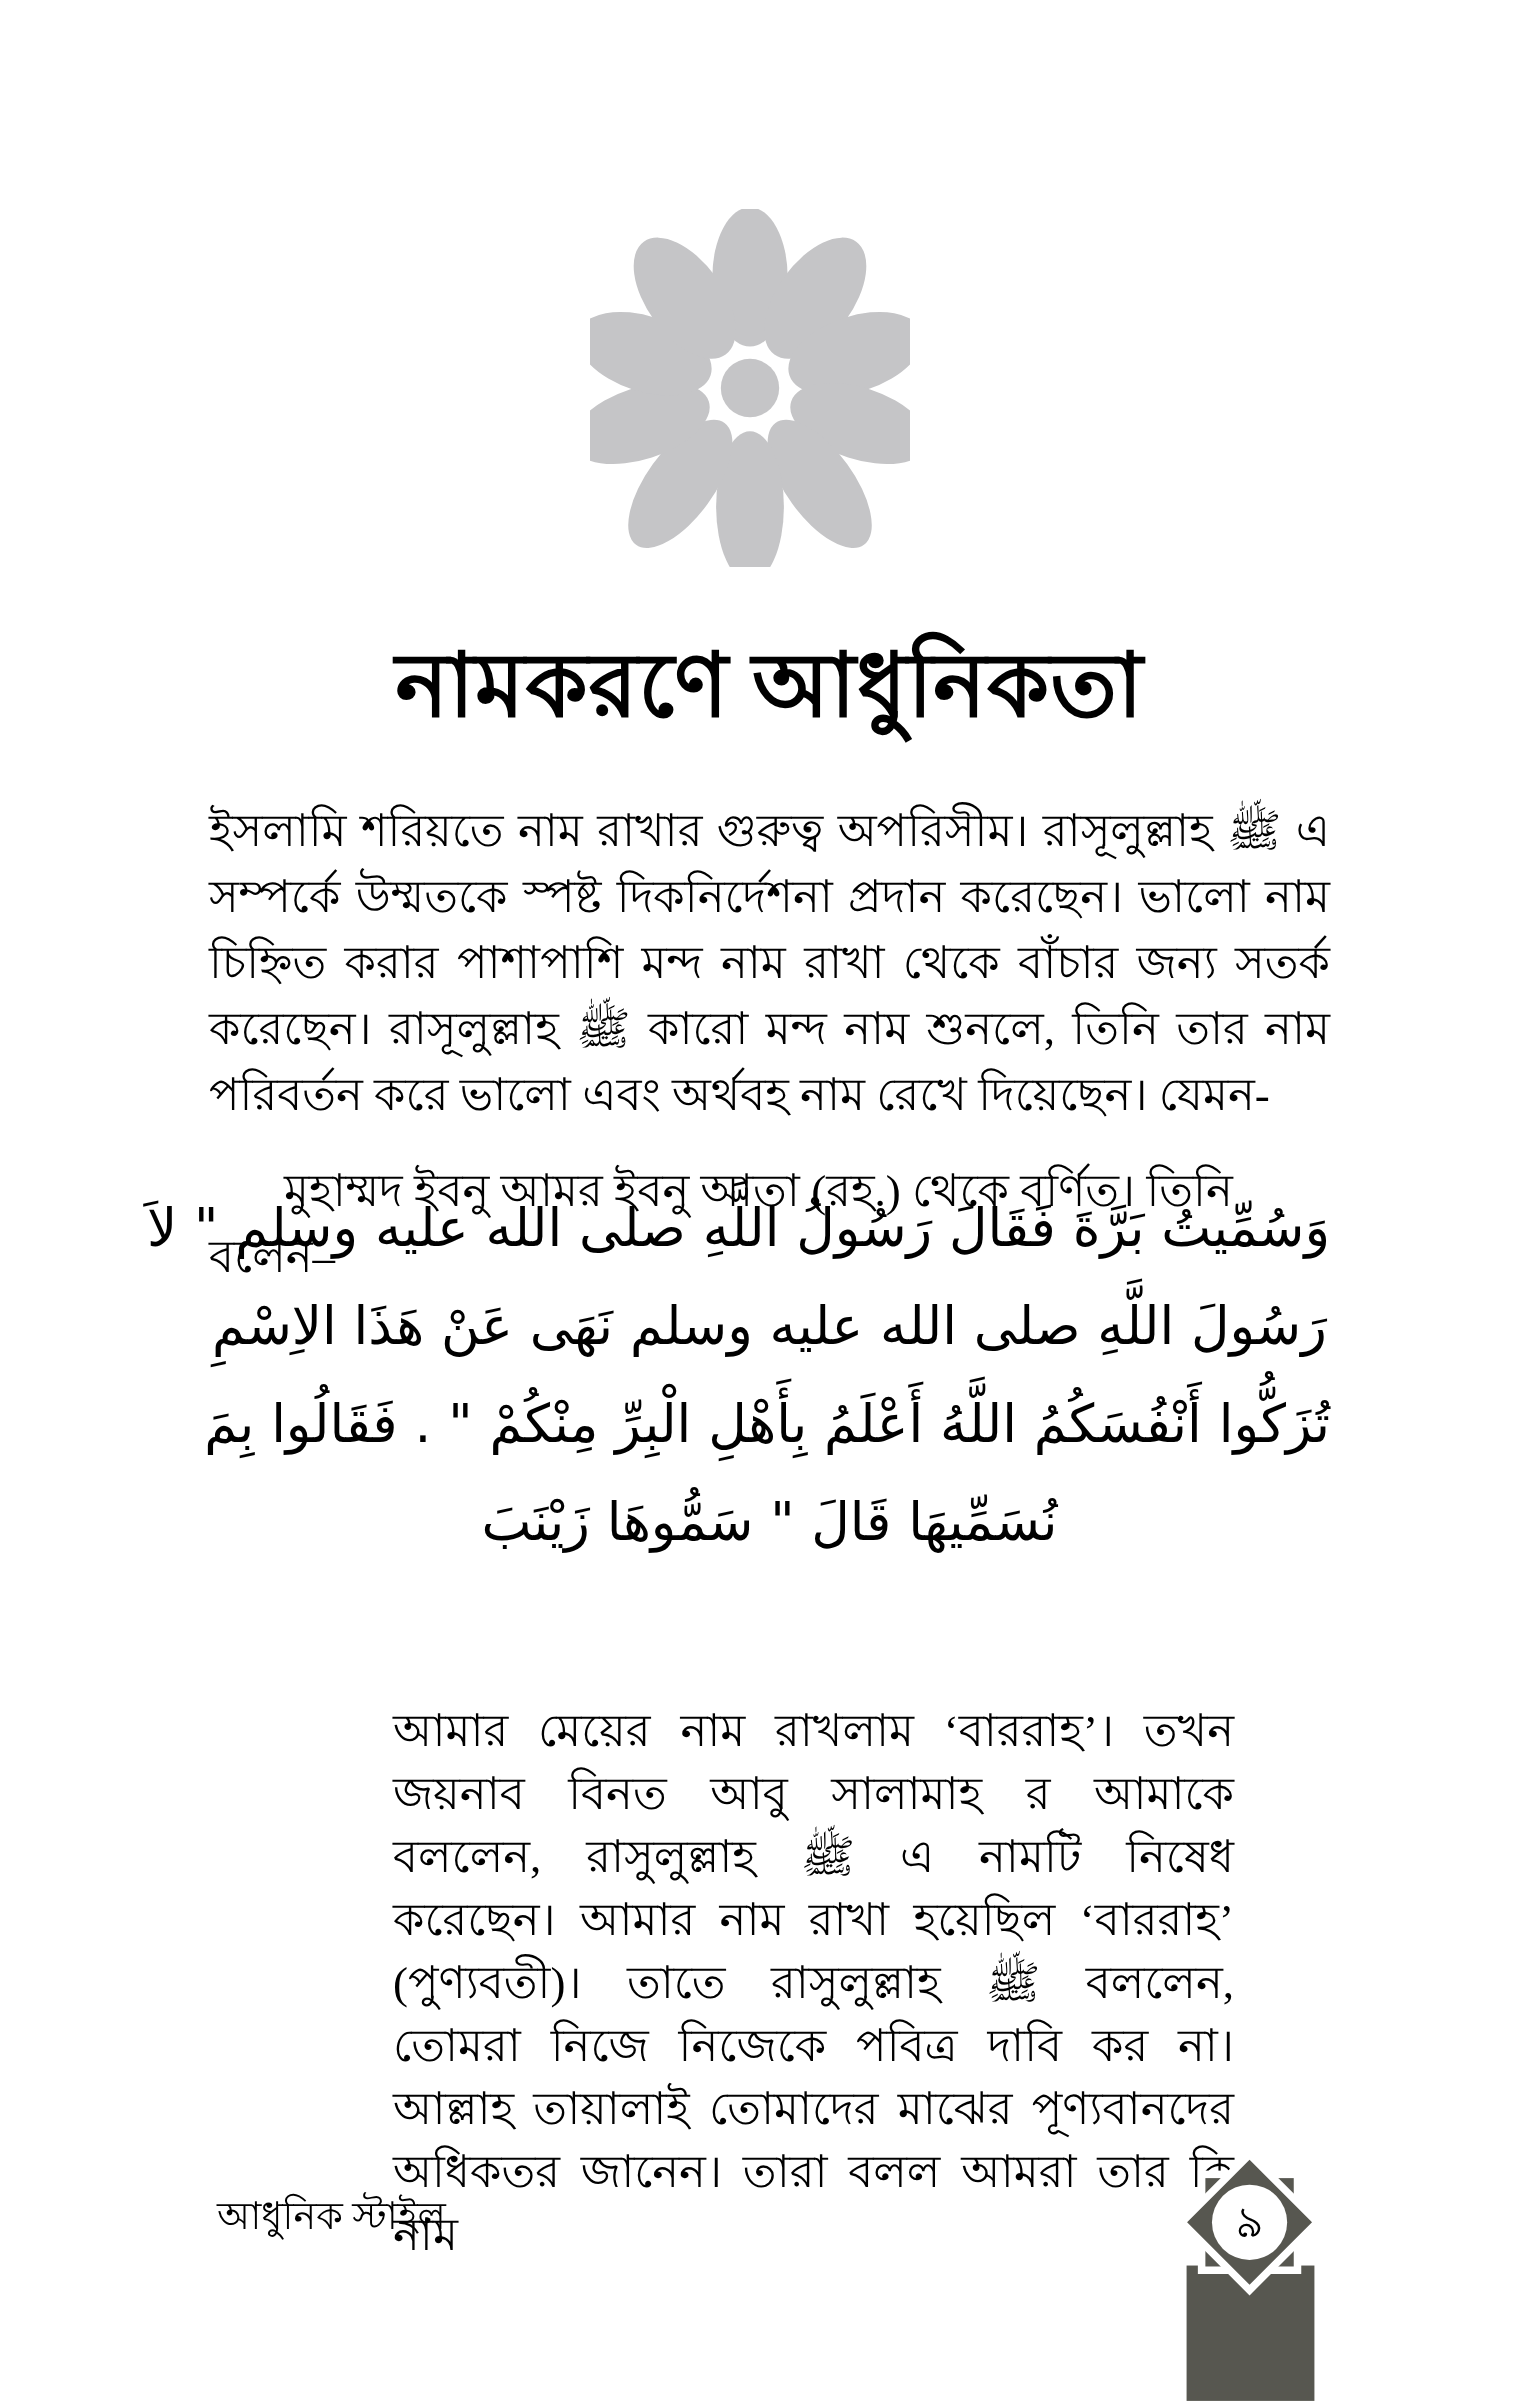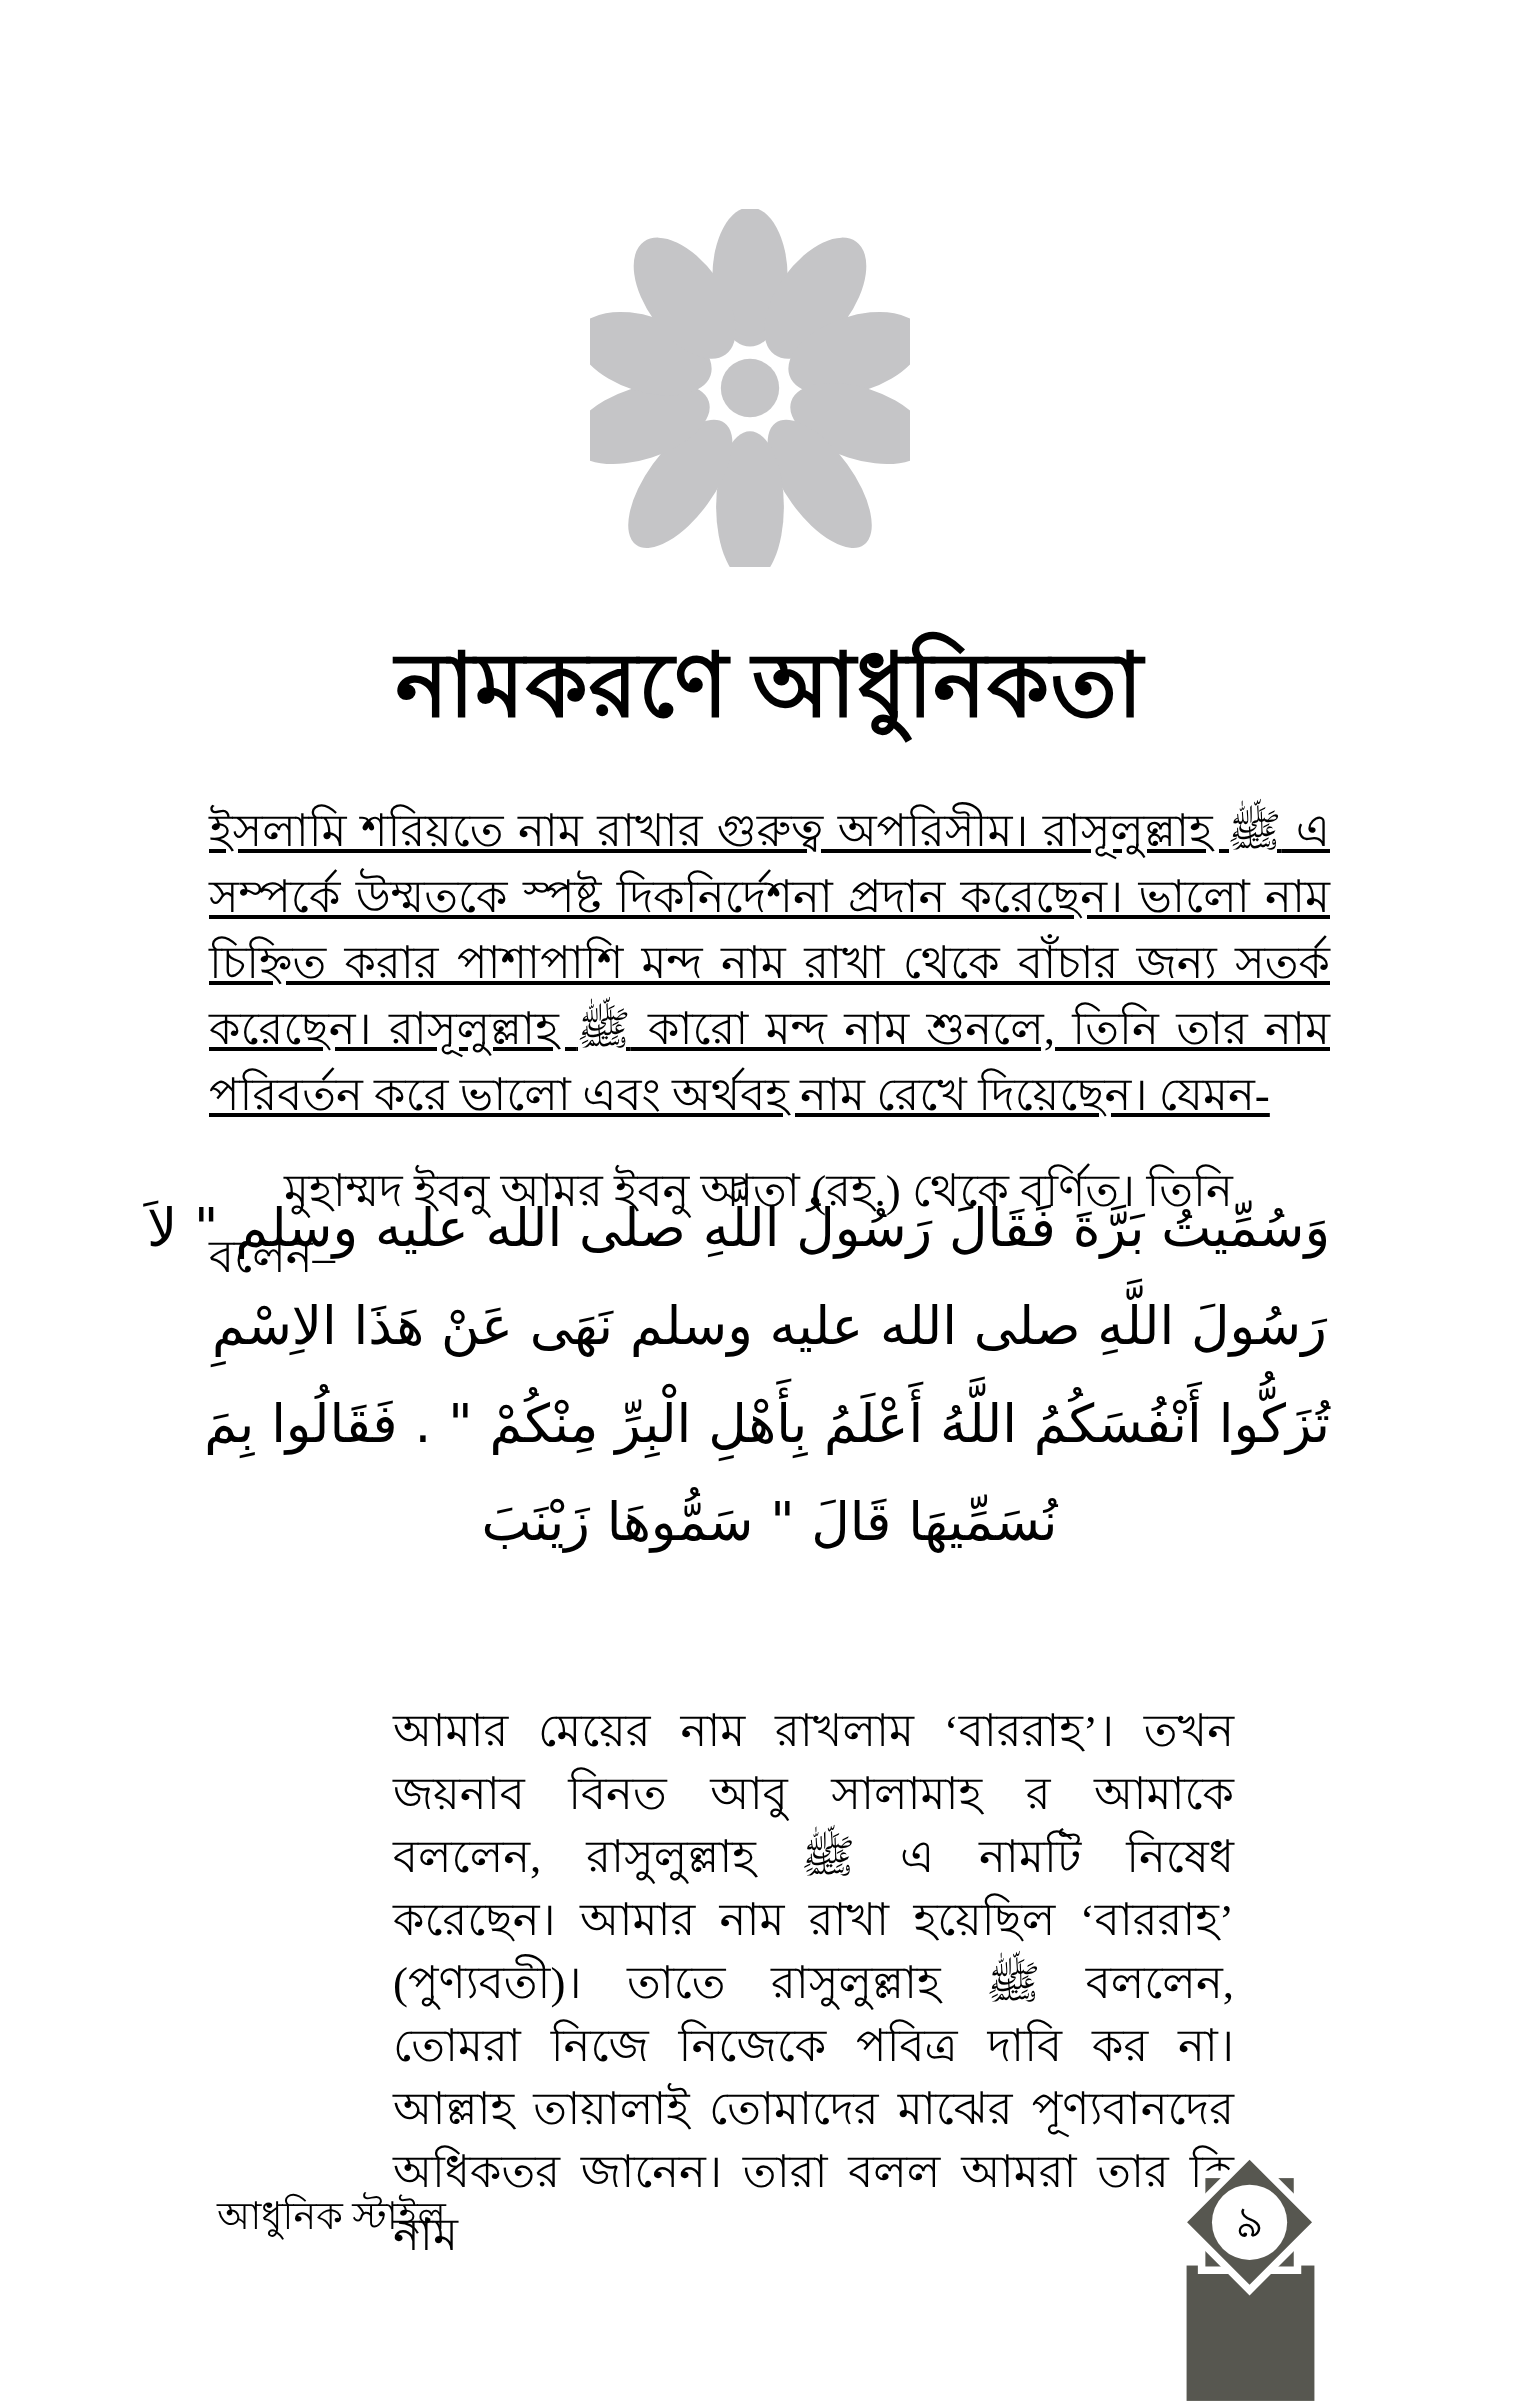--- a/index.html
+++ b/index.html
@@ -19,21 +19,21 @@
     text-align:center;
     font-size:89px;line-height:1.05;font-weight:700;
     letter-spacing:0.9px;
     margin-top:39px;
   }
   .para{
     position:absolute;left:209px;width:1121px;
     font-size:45px;line-height:66px;
     text-align:justify;
   }
-  .para-1{top:753px;text-decoration:underline;}
+  .para-1{top:753px;}
   .para-2{top:1113px;text-indent:75px;text-align:left;}
   .arabic-block{
     position:absolute;left:209px;top:1179px;width:1121px;
     direction:rtl;
     text-align:center;
     font-family:"DejaVu Sans",sans-serif;
     font-size:53px;line-height:98px;
   }
   .arabic-line{white-space:nowrap;}
   .translation{

